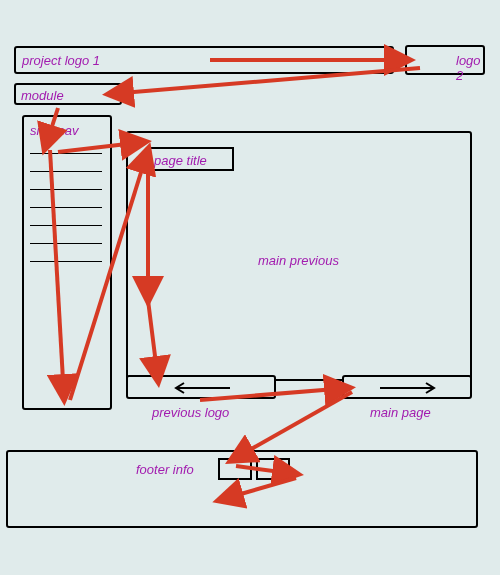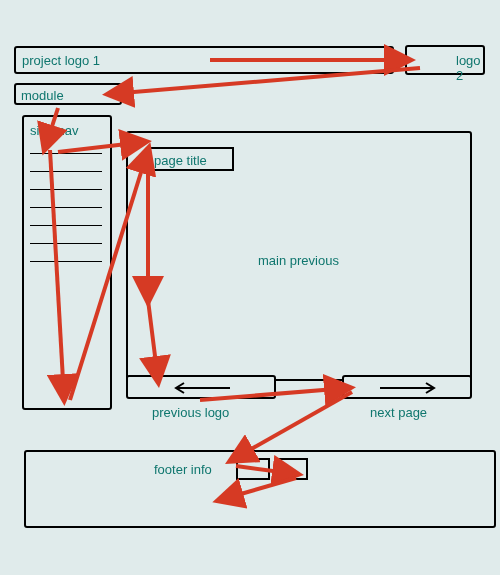--- a/index.html
+++ b/index.html
@@ -15,21 +15,22 @@
   }
   .box {
     position: absolute;
     border: 2px solid #000;
     border-radius: 3px;
     background: #e0ebeb;
   }
   .label {
     position: absolute;
     font-size: 13px;
-    color: #0f766e;
+    color: #a21caf;
+    font-style: italic;
   }
   .inner-box {
     position: absolute;
     border: 2px solid #000;
     background: #e0ebeb;
   }
   .nav-line {
     position: absolute;
     height: 1px;
     background: #000;
@@ -82,23 +83,23 @@
   </svg>
 </div>
 <span class="label" style="left:152px; top:405px;">previous logo</span>
 
 <div class="box" style="left:342px; top:375px; width:130px; height:24px;">
   <svg style="position:absolute; left:34px; top:4px;" width="60" height="14" viewBox="0 0 60 14">
     <line x1="2" y1="7" x2="56" y2="7" stroke="#000" stroke-width="2"></line>
     <polyline points="48,2 56,7 48,12" fill="none" stroke="#000" stroke-width="2"></polyline>
   </svg>
 </div>
-<span class="label" style="left:370px; top:405px;">next page</span>
+<span class="label" style="left:370px; top:405px;">main page</span>
 
-<div class="box" style="left:24px; top:450px; width:472px; height:78px;">
+<div class="box" style="left:6px; top:450px; width:472px; height:78px;">
   <span class="label" style="left:128px; top:10px;">footer info</span>
   <div class="inner-box" style="left:210px; top:6px; width:34px; height:22px;"></div>
   <div class="inner-box" style="left:248px; top:6px; width:34px; height:22px;"></div>
 </div>
 
 <svg class="arrow-overlay" width="500" height="575" viewBox="0 0 500 575">
   <defs>
     <marker id="arrh" markerWidth="8" markerHeight="8" refX="6" refY="4" orient="auto">
       <path d="M0,0 L8,4 L0,8 Z" fill="#d63a24"></path>
     </marker>

